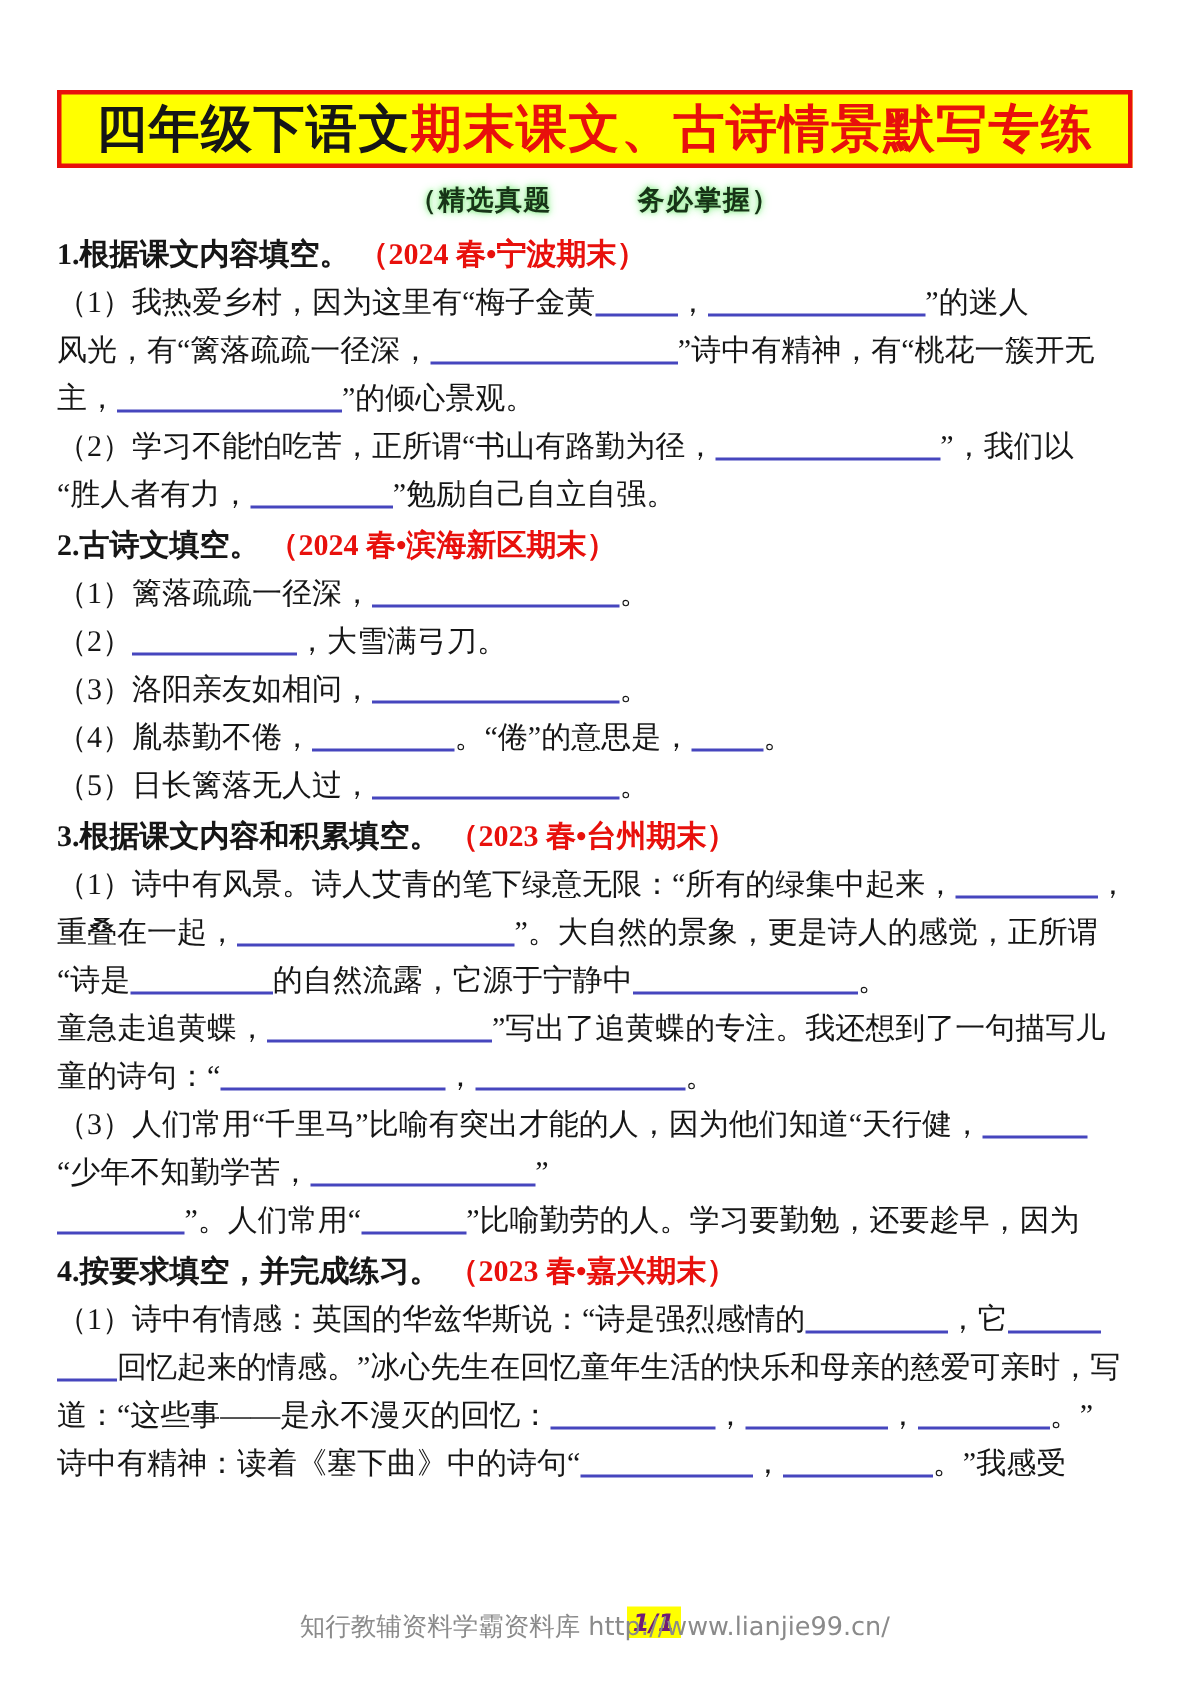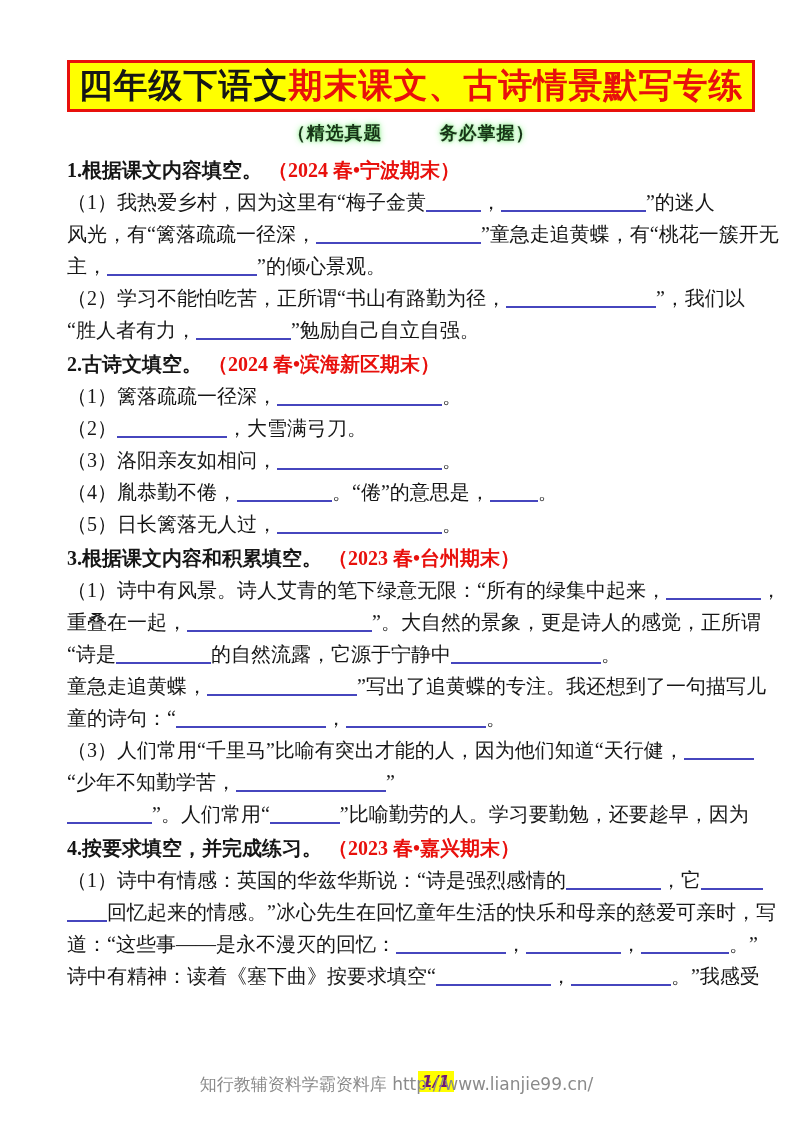--- a/index.html
+++ b/index.html
@@ -11,21 +11,20 @@
   }
   *{box-sizing:border-box;}
   html,body{margin:0;padding:0;background:#ffffff;}
   .page{
     position:relative;
     width:793px;height:1122px;
     background:#ffffff;
     overflow:hidden;
     font-family:"Liberation Serif","DejaVu Serif",serif;
     color:var(--ink);
-    padding-left:29px;
   }
   .content-col{padding:60px 38px 0 38px;}
   .title-bar{
     height:52px;
     background:var(--yellow);
     border:3px solid var(--red);
     display:flex;align-items:center;justify-content:center;
     font-size:34px;font-weight:bold;
     letter-spacing:1px;
     white-space:nowrap;
@@ -85,21 +84,21 @@
     <div class="title-bar">
       <span>四年级下语文</span>
         <span class="title-red">期末课文、古诗情景默写专练</span>
     </div>
 
     <div class="subtitle">（精选真题　　　务必掌握）</div>
 
     <div id="questions">
         <p class="line q-heading"><span>1.根据课文内容填空。</span><span class="source">（2024 春•宁波期末）</span></p>
         <p class="line"><span>（1）我热爱乡村，因为这里有“梅子金黄</span><span class="blank" style="width: 55px;"></span><span>，</span><span class="blank" style="width: 145px;"></span><span>”的迷人</span></p>
-        <p class="line"><span>风光，有“篱落疏疏一径深，</span><span class="blank" style="width: 165px;"></span><span>”童急走追黄蝶，有“桃花一簇开无</span></p>
+        <p class="line"><span>风光，有“篱落疏疏一径深，</span><span class="blank" style="width: 165px;"></span><span>”诗中有精神，有“桃花一簇开无</span></p>
         <p class="line"><span>主，</span><span class="blank" style="width: 150px;"></span><span>”的倾心景观。</span></p>
         <p class="line"><span>（2）学习不能怕吃苦，正所谓“书山有路勤为径，</span><span class="blank" style="width: 150px;"></span><span>”，我们以</span></p>
         <p class="line"><span>“胜人者有力，</span><span class="blank" style="width: 95px;"></span><span>”勉励自己自立自强。</span></p>
         <p class="line q-heading"><span>2.古诗文填空。</span><span class="source">（2024 春•滨海新区期末）</span></p>
         <p class="line"><span>（1）篱落疏疏一径深，</span><span class="blank" style="width: 165px;"></span><span>。</span></p>
         <p class="line"><span>（2）</span><span class="blank" style="width: 110px;"></span><span>，大雪满弓刀。</span></p>
         <p class="line"><span>（3）洛阳亲友如相问，</span><span class="blank" style="width: 165px;"></span><span>。</span></p>
         <p class="line"><span>（4）胤恭勤不倦，</span><span class="blank" style="width: 95px;"></span><span>。“倦”的意思是，</span><span class="blank" style="width: 48px;"></span><span>。</span></p>
         <p class="line"><span>（5）日长篱落无人过，</span><span class="blank" style="width: 165px;"></span><span>。</span></p>
         <p class="line q-heading"><span>3.根据课文内容和积累填空。</span><span class="source">（2023 春•台州期末）</span></p>
@@ -108,21 +107,21 @@
         <p class="line"><span>“诗是</span><span class="blank" style="width: 95px;"></span><span>的自然流露，它源于宁静中</span><span class="blank" style="width: 150px;"></span><span>。</span></p>
         <p class="line"><span>童急走追黄蝶，</span><span class="blank" style="width: 150px;"></span><span>”写出了追黄蝶的专注。我还想到了一句描写儿</span></p>
         <p class="line"><span>童的诗句：“</span><span class="blank" style="width: 150px;"></span><span>，</span><span class="blank" style="width: 140px;"></span><span>。</span></p>
         <p class="line"><span>（3）人们常用“千里马”比喻有突出才能的人，因为他们知道“天行健，</span><span class="blank" style="width: 70px;"></span></p>
         <p class="line"><span>“少年不知勤学苦，</span><span class="blank" style="width: 150px;"></span><span>”</span></p>
         <p class="line"><span class="blank" style="width: 85px;"></span><span>”。人们常用“</span><span class="blank" style="width: 70px;"></span><span>”比喻勤劳的人。学习要勤勉，还要趁早，因为</span></p>
         <p class="line q-heading"><span>4.按要求填空，并完成练习。</span><span class="source">（2023 春•嘉兴期末）</span></p>
         <p class="line"><span>（1）诗中有情感：英国的华兹华斯说：“诗是强烈感情的</span><span class="blank" style="width: 95px;"></span><span>，它</span><span class="blank" style="width: 62px;"></span></p>
         <p class="line"><span class="blank" style="width: 40px;"></span><span>回忆起来的情感。”冰心先生在回忆童年生活的快乐和母亲的慈爱可亲时，写</span></p>
         <p class="line"><span>道：“这些事——是永不漫灭的回忆：</span><span class="blank" style="width: 110px;"></span><span>，</span><span class="blank" style="width: 95px;"></span><span>，</span><span class="blank" style="width: 88px;"></span><span>。”</span></p>
-        <p class="line"><span>诗中有精神：读着《塞下曲》按要求填空“</span><span class="blank" style="width: 115px;"></span><span>，</span><span class="blank" style="width: 100px;"></span><span>。”我感受</span></p>
+        <p class="line"><span>诗中有精神：读着《塞下曲》中的诗句“</span><span class="blank" style="width: 115px;"></span><span>，</span><span class="blank" style="width: 100px;"></span><span>。”我感受</span></p>
       </div>
   </div>
 
   <div class="footer">
     <span class="footer-inner">
       <span class="page-badge">1/1</span>
       <span class="footer-text">知行教辅资料学霸资料库 http://www.lianjie99.cn/</span>
     </span>
   </div>
 </div>

